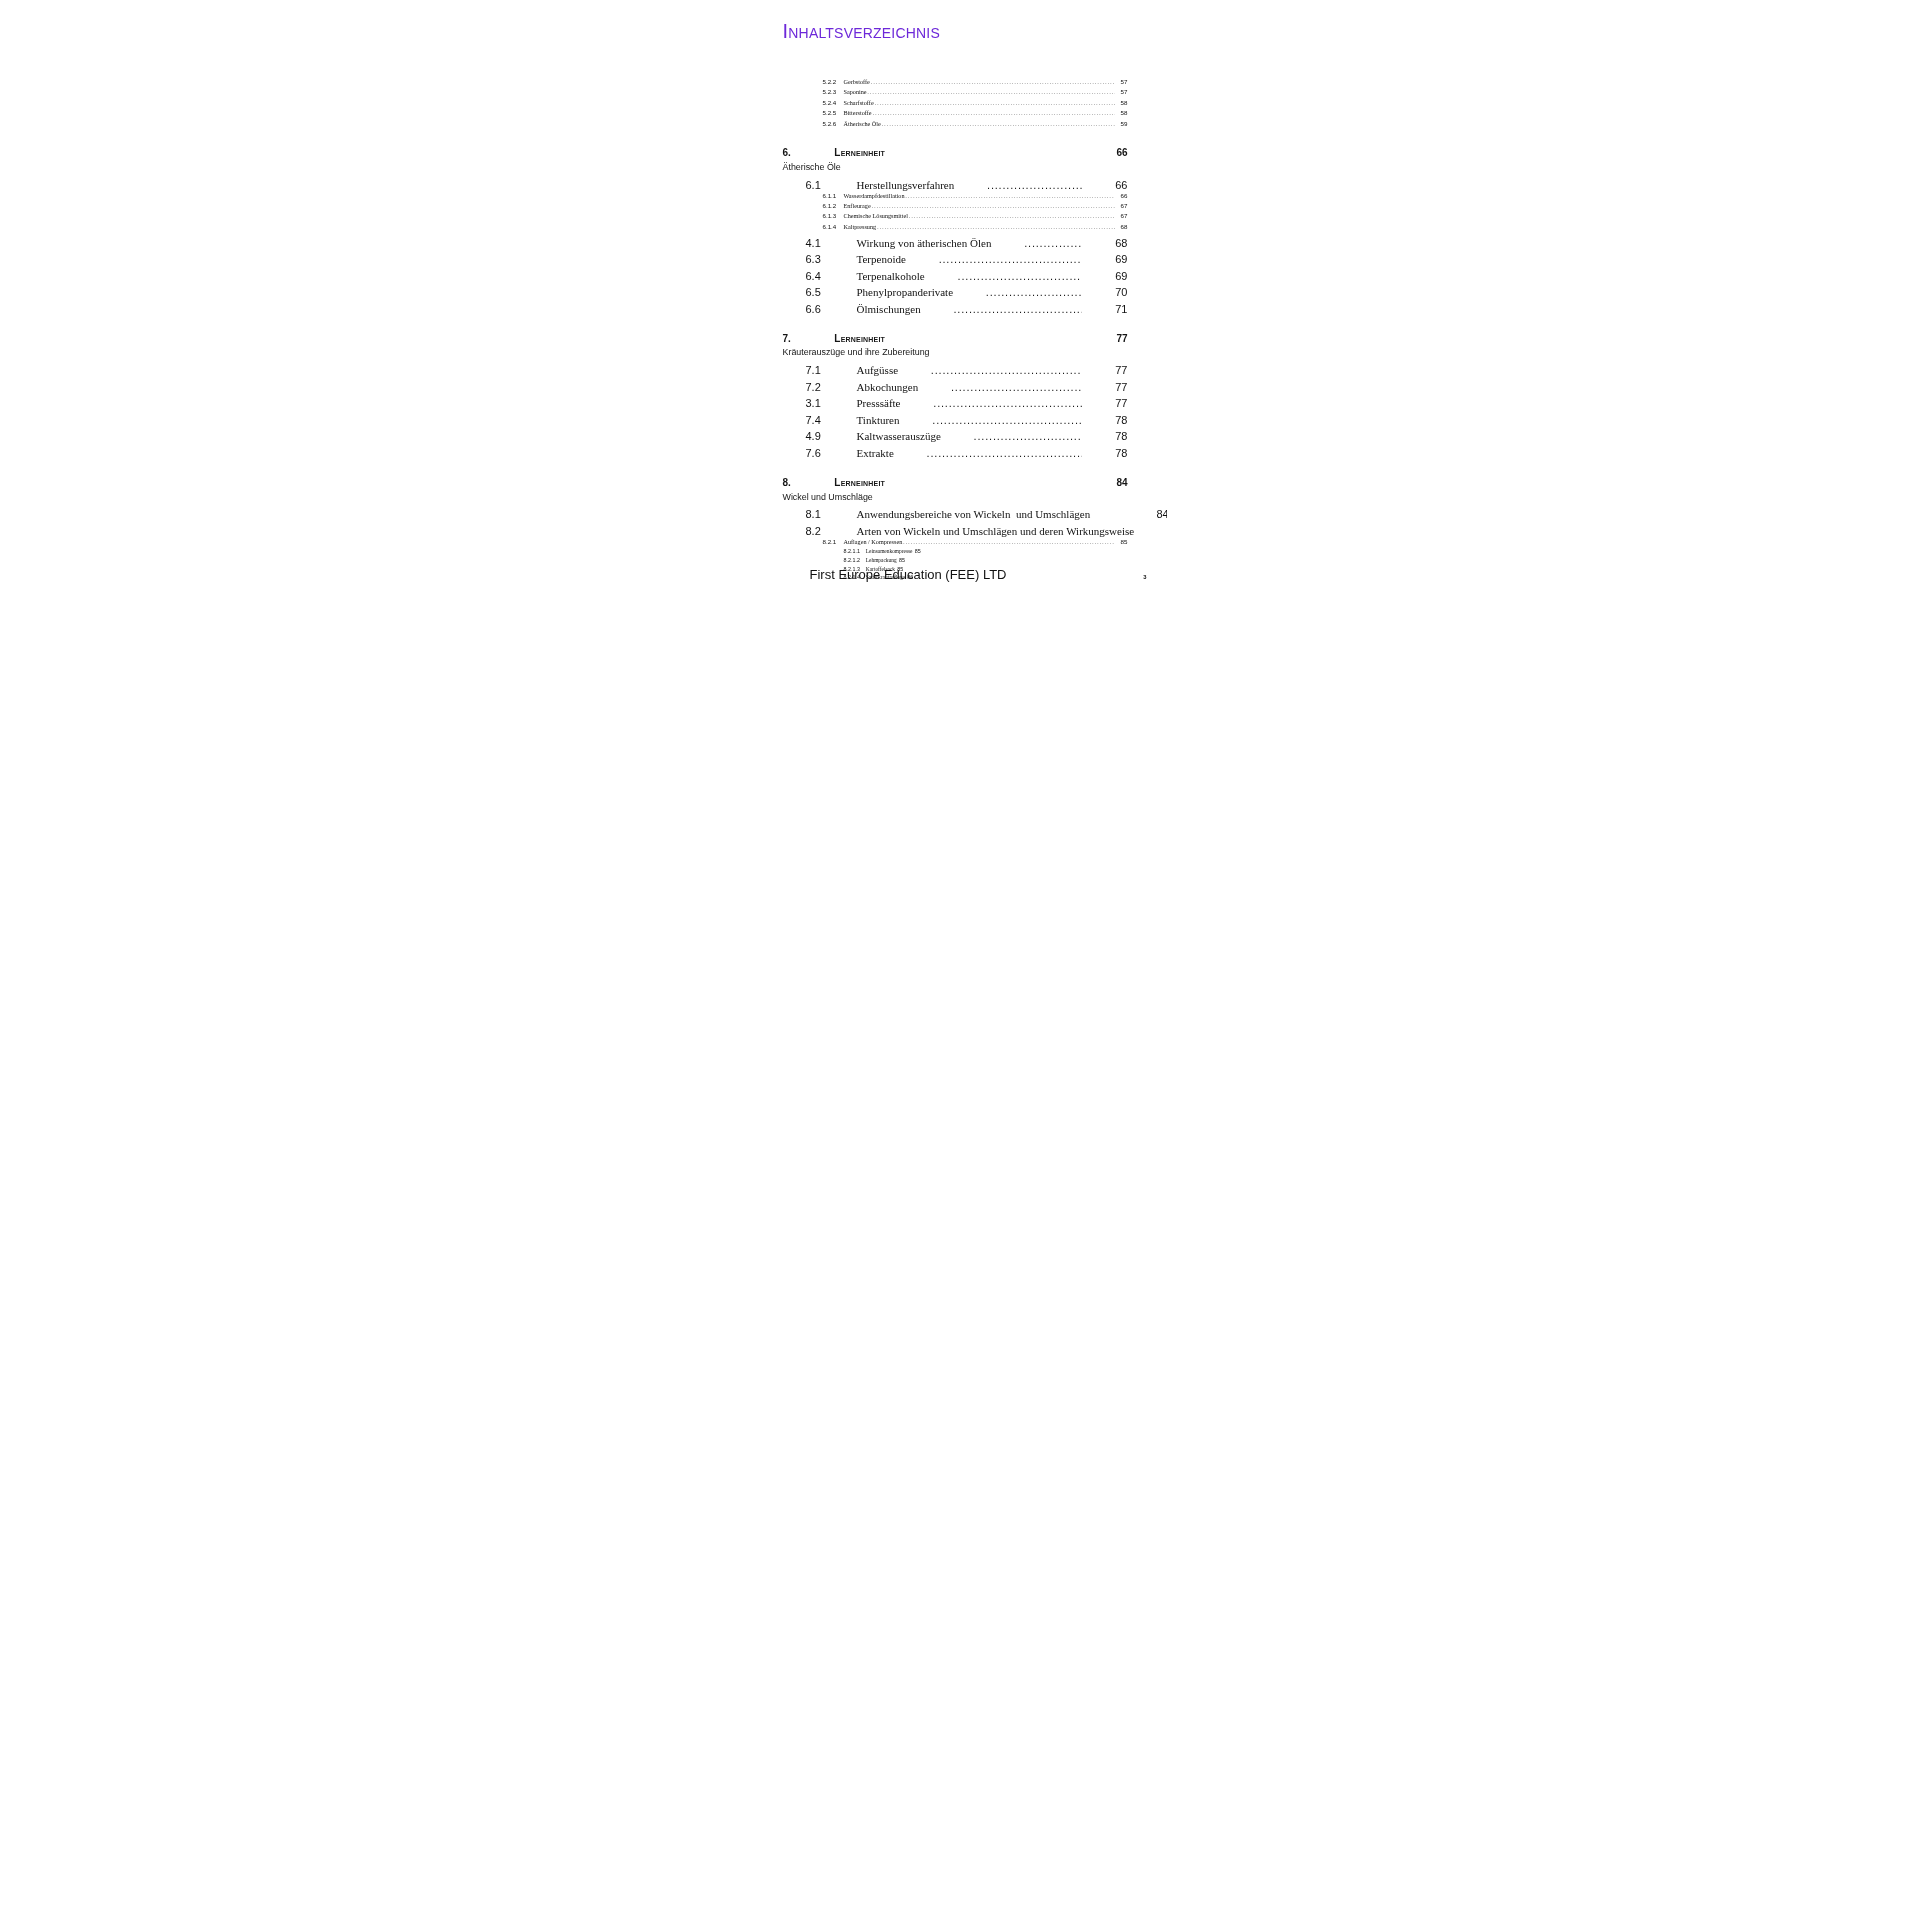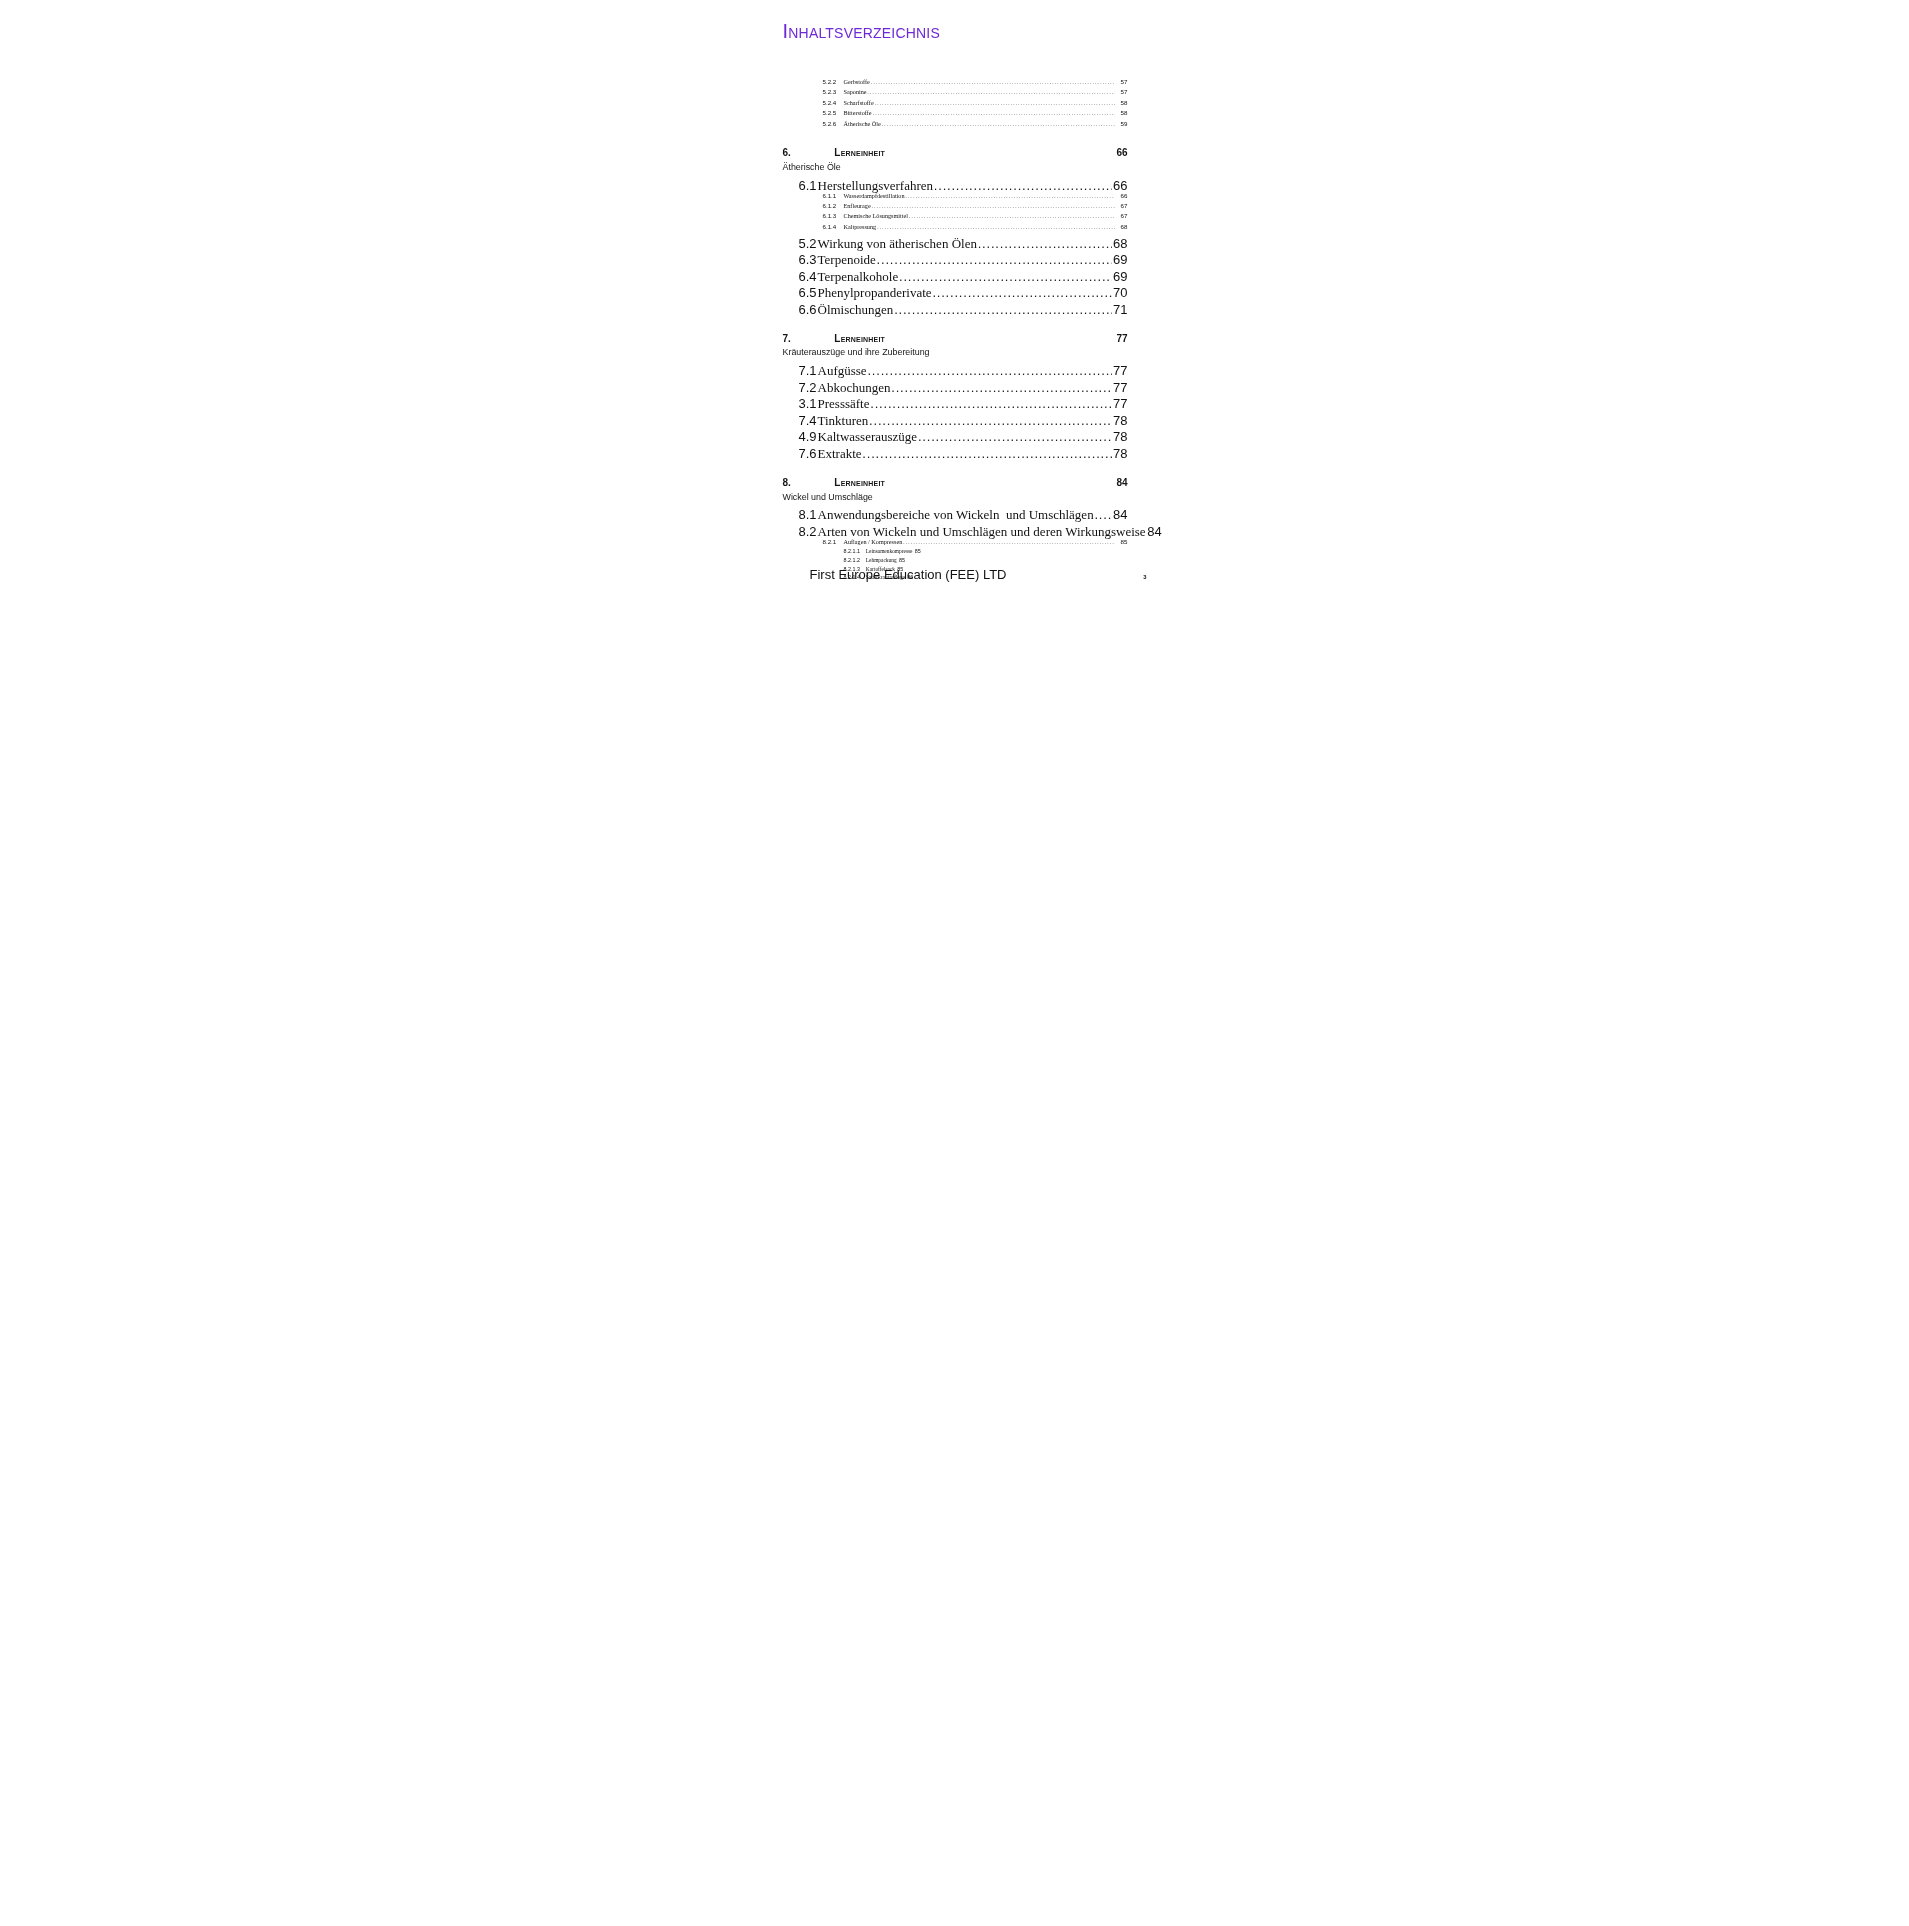--- a/index.html
+++ b/index.html
@@ -41,21 +41,21 @@
     margin: 0 0.8px;
     min-width: 0;
   }
   .row .dots::after {
     content: "................................................................................................................................................................................................................................................................";
     letter-spacing: 0.8px;
     color: #1a1a1a;
   }
   .row .pg { flex: 0 0 auto; min-width: 13px; text-align: right; }
 
-  .row.l2 { font-size: 13px; margin-top: 7.3px; margin-left: 16px; line-height: 9.2px; }
+  .row.l2 { font-size: 11px; margin-top: 7.3px; margin-left: 23px; line-height: 9.2px; gap: 32px; }
   .row.l2 .num { width: 19px; }
 
   .row.l3 { font-size: 6.2px; margin-top: 1.9px; margin-left: 40px; line-height: 8.5px; }
   .row.l3 .num { width: 21px; }
   .row.l3 .pg { min-width: 11.6px; }
 
   .row.l4 { font-size: 5.4px; margin-top: 1.5px; margin-left: 61px; line-height: 7.3px; }
   .row.l4 .num { width: 22.3px; }
   .row.l4 .pg { text-align: left; min-width: 0; margin-left: 2.3px; }
 
@@ -169,21 +169,21 @@
       <span class="dots"></span>
       <span class="pg">67</span>
     </div>
     <div class="row l3">
       <span class="num">6.1.4</span>
       <span class="lbl">Kaltpressung</span>
       <span class="dots"></span>
       <span class="pg">68</span>
     </div>
     <div class="row l2">
-      <span class="num">5.2</span>
+      <span class="num">4.1</span>
       <span class="lbl">Wirkung von ätherischen Ölen</span>
       <span class="dots"></span>
       <span class="pg">68</span>
     </div>
     <div class="row l2">
       <span class="num">6.3</span>
       <span class="lbl">Terpenoide</span>
       <span class="dots"></span>
       <span class="pg">69</span>
     </div>

